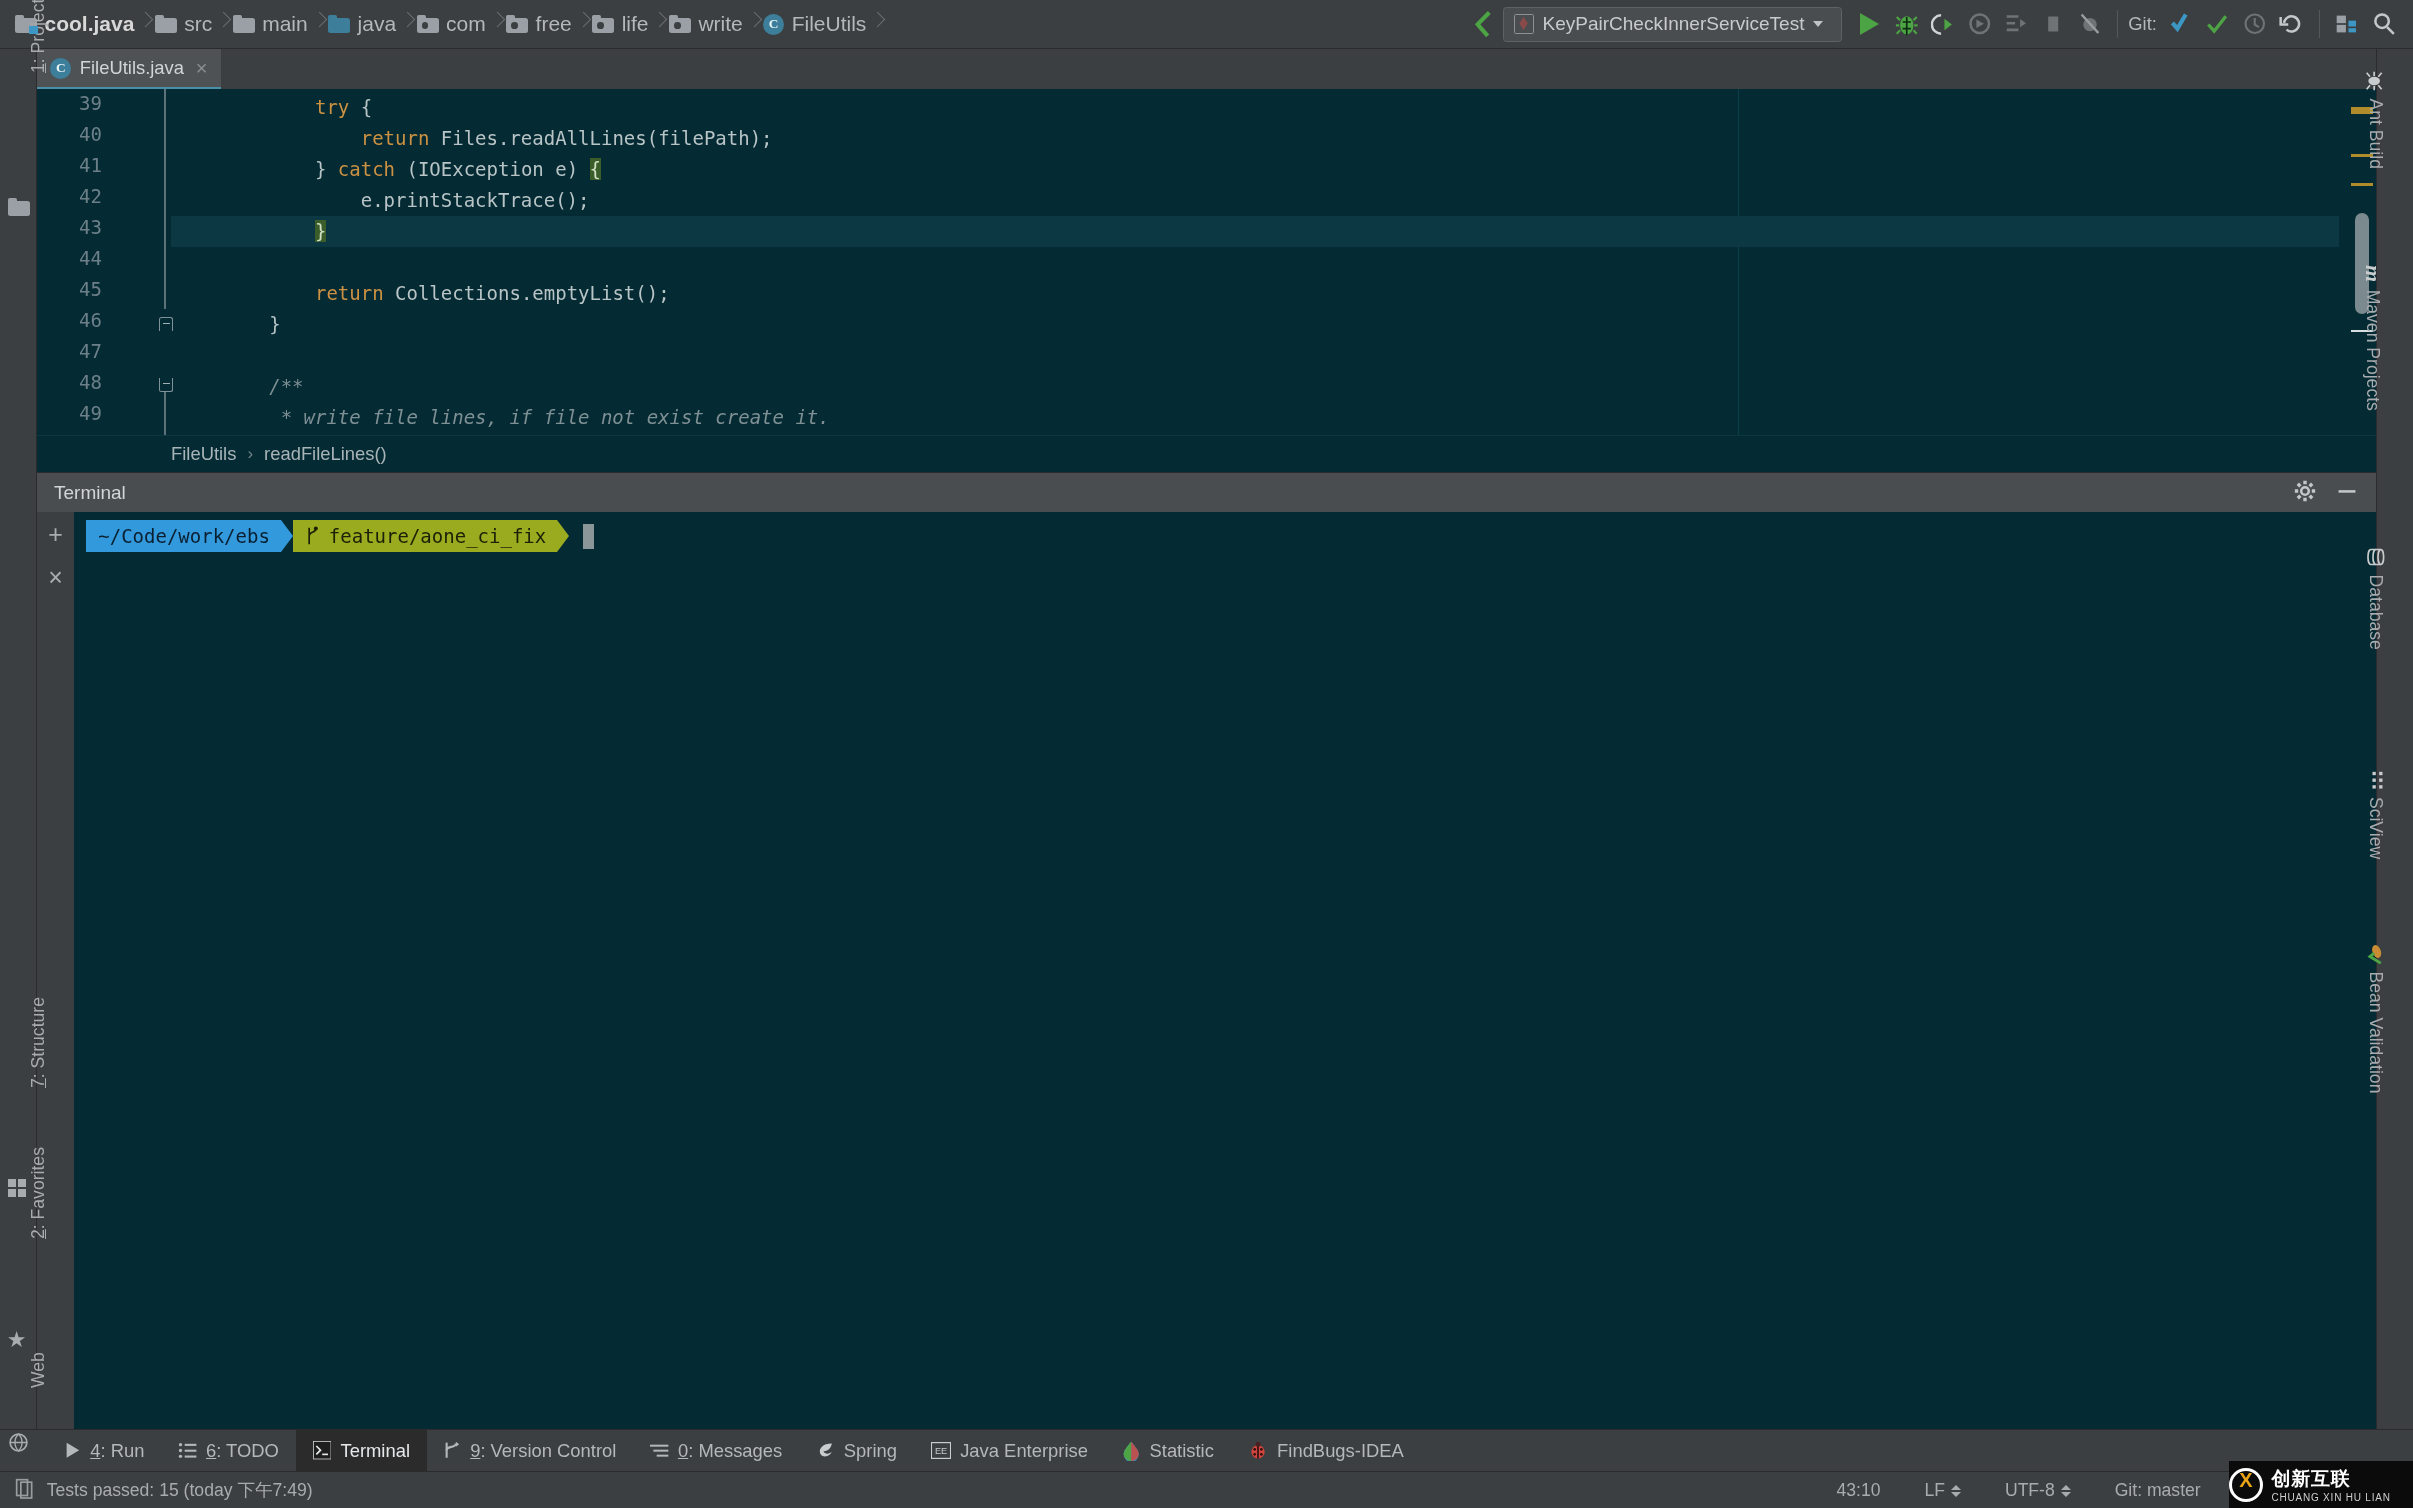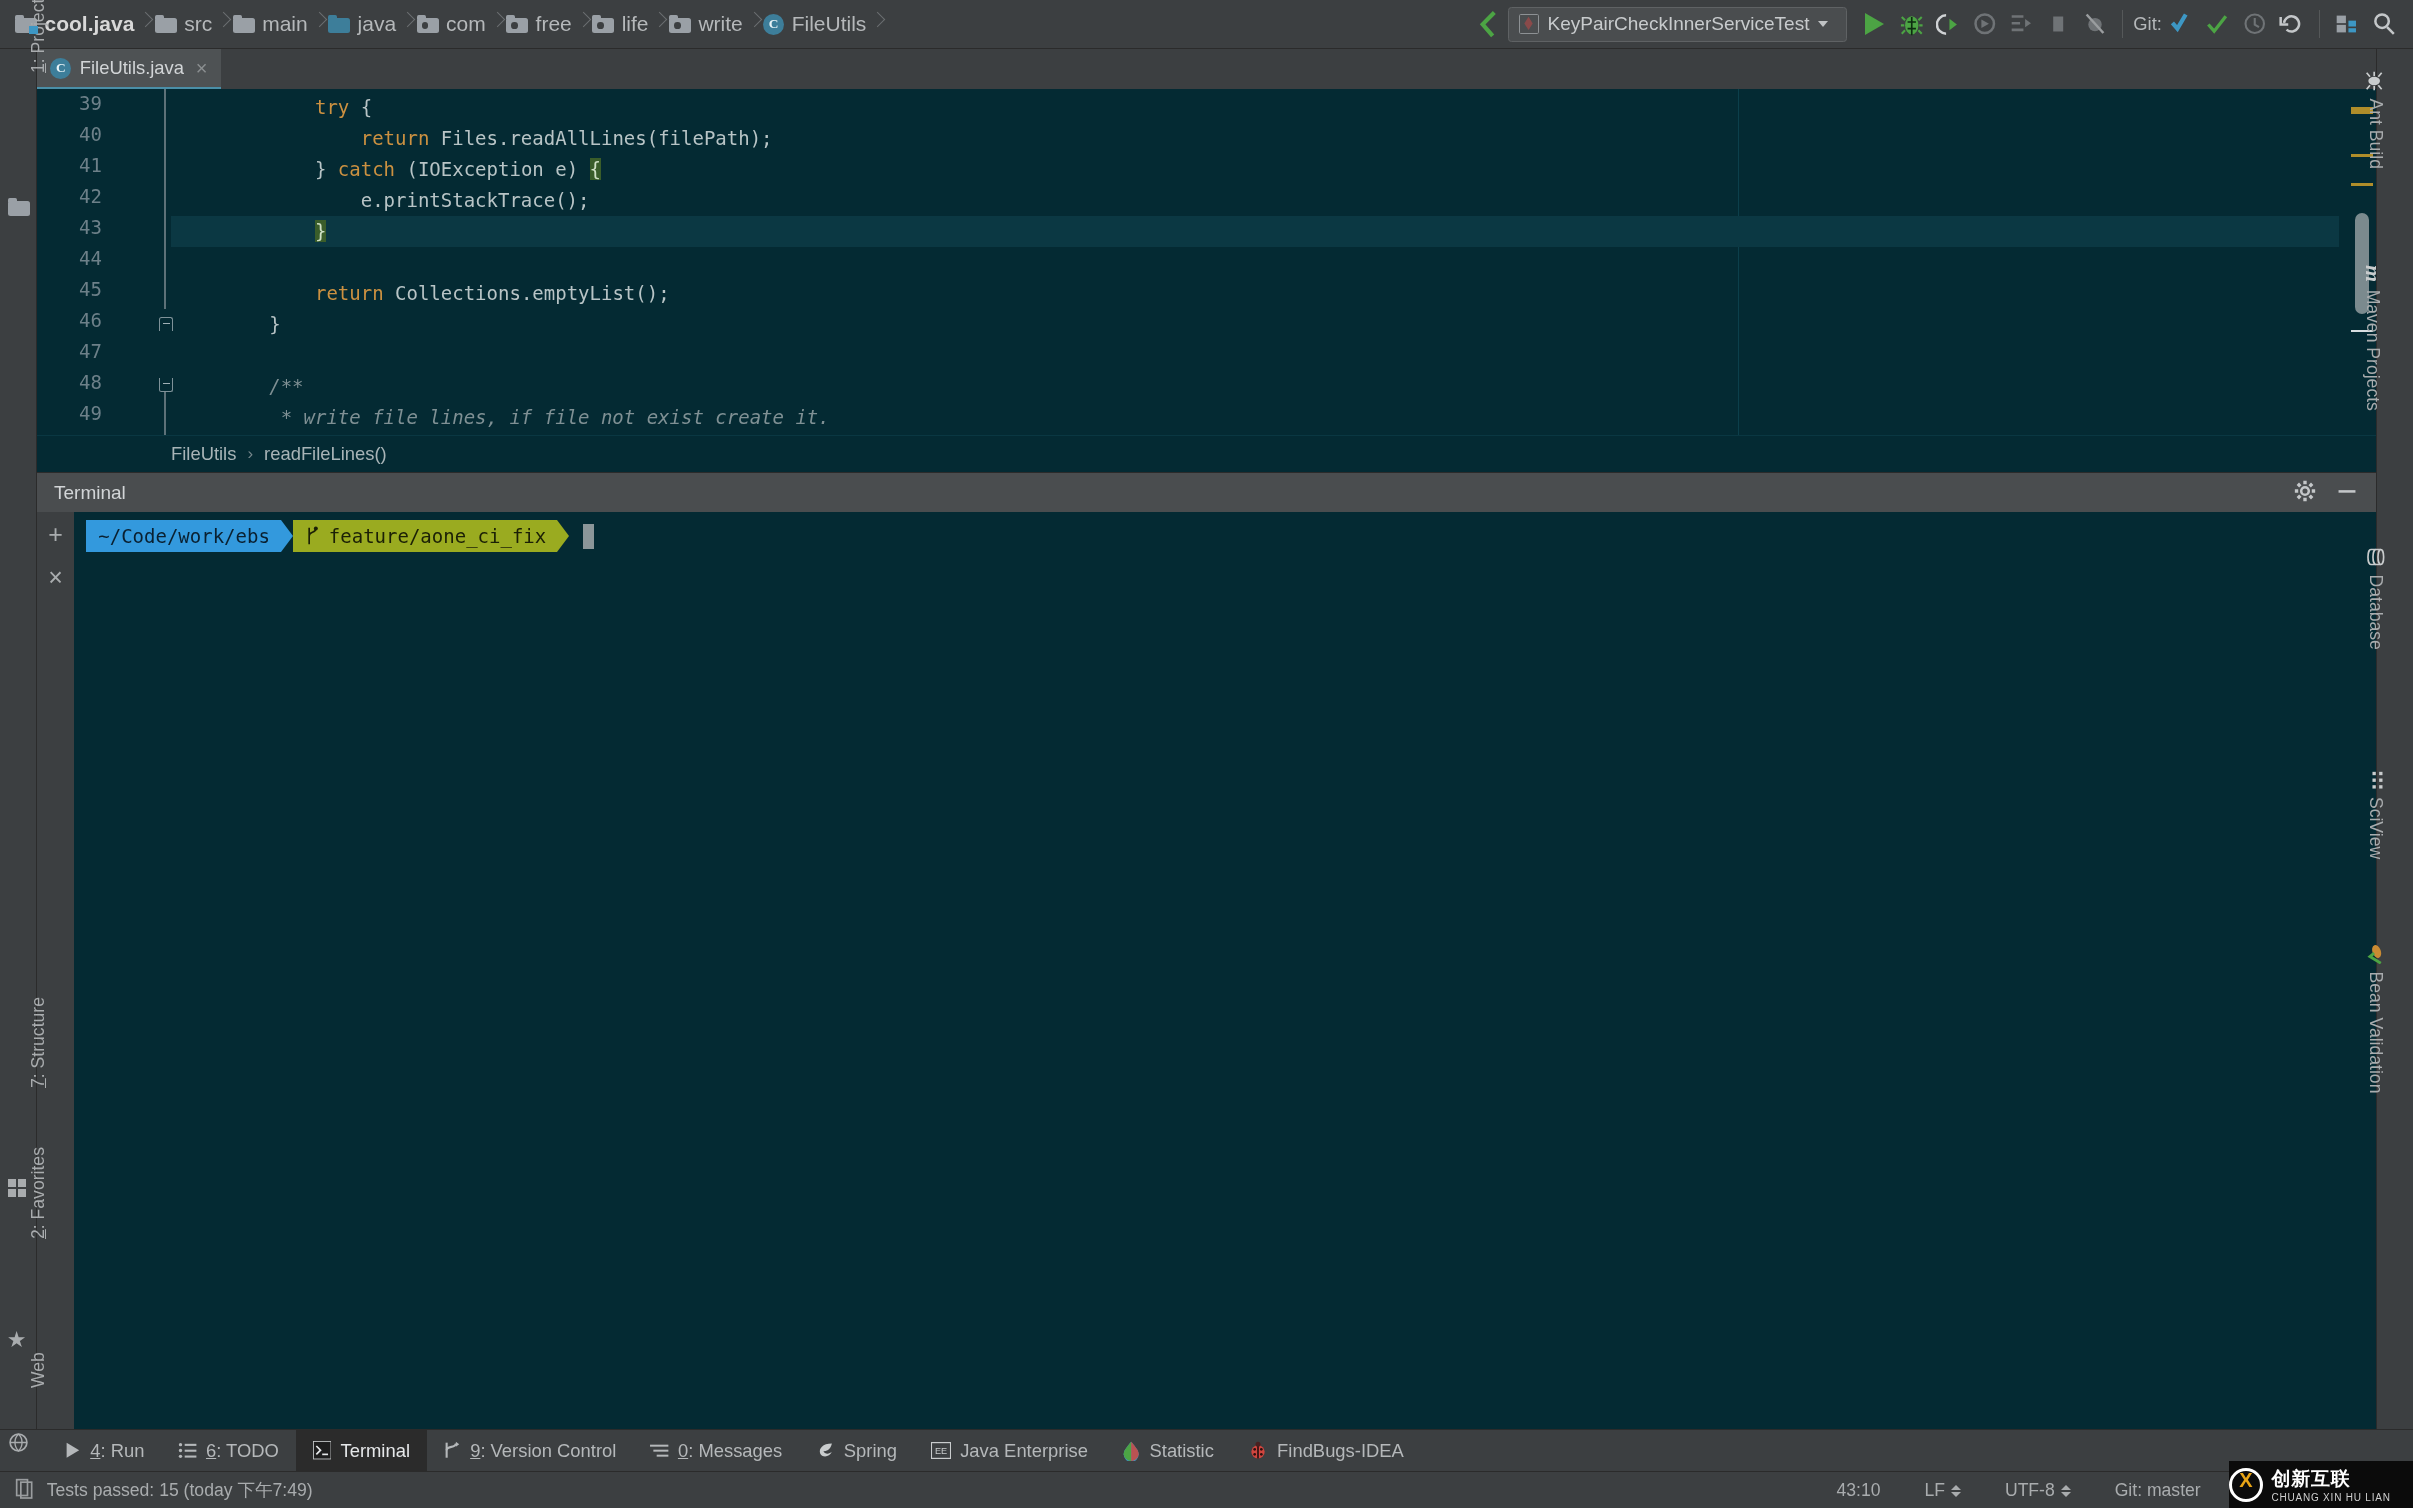--- a/index.html
+++ b/index.html
@@ -62,21 +62,21 @@
     background:#4a4d4f; display:flex; align-items:center; padding:0 10px; gap:8.4px;
     margin-right:8.4px;
   }
   .runcfg .nm { font-size:19px; color:#c8cbcd; white-space:nowrap; }
   .caret-d { width:0;height:0;border-left:5.9px solid transparent;border-right:5.9px solid transparent;border-top:6.7px solid #c0c3c5; }
   .cfg-ico { width:20px;height:20px;border:1.7px solid #8d9194;border-radius:1.7px;position:relative;flex:none; }
   .cfg-ico:after { content:"";position:absolute;left:4.2px;top:1.7px;width:8.4px;height:13.4px;background:#8a4a4a;
      clip-path:polygon(50% 0,100% 50%,50% 100%,0 50%); }
   .tri-run { width:0;height:0;border-top:11.7px solid transparent;border-bottom:11.7px solid transparent;border-left:19px solid #4ca444; }
   .vline { width:0.8px; height:28.5px; background:#555859; margin:0 8.4px; }
-  .git-lbl { font-size:18.4px; color:#b5b8ba; }
+  .git-lbl { font-size:18.4px; color:#b5b8ba; margin-right:5px; }
 
   
   .main { flex:1; display:flex; min-height:0; }
 
   .lbar, .rbar {
     width:37px; background:#3c3f41; flex:none; position:relative;
     border-right:0.8px solid #2b2b2b;
   }
   .rbar { border-right:none; border-left:0.8px solid #2b2b2b; }
   .vtab {

